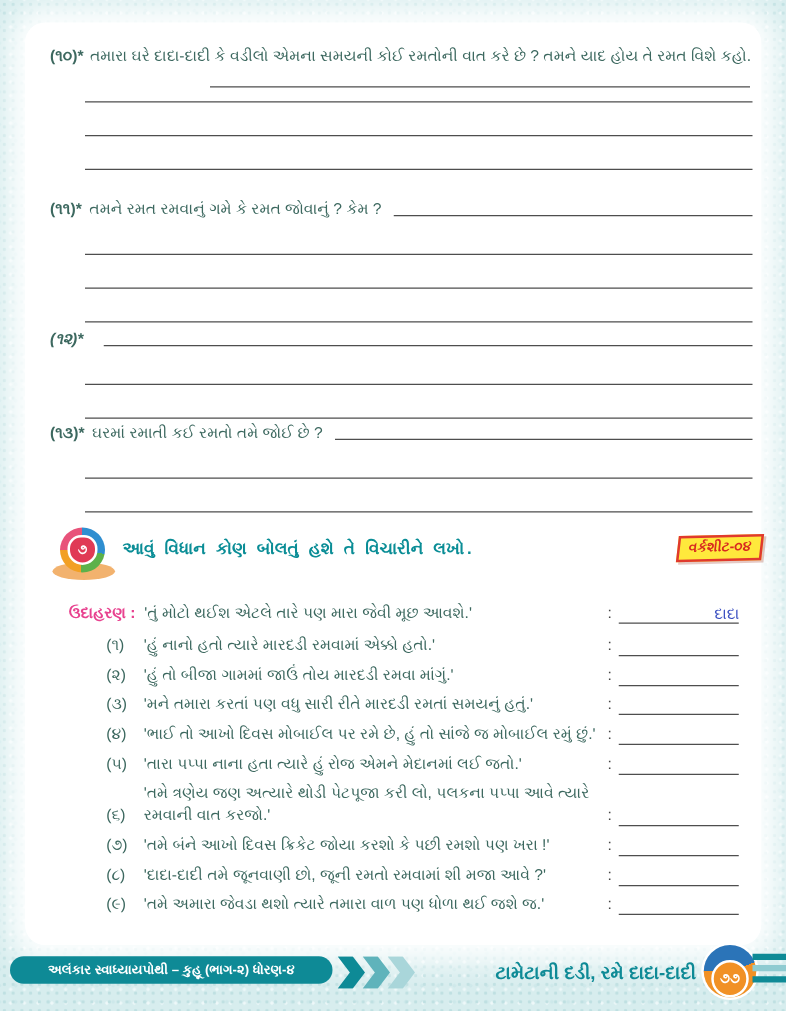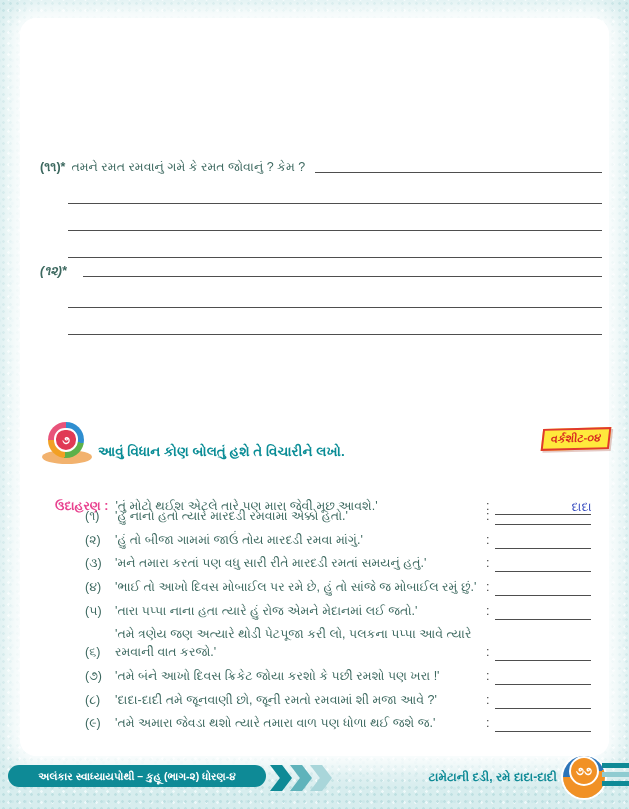--- a/index.html
+++ b/index.html
@@ -37,28 +37,28 @@
   .ball{
     position:absolute;left:2px;top:0;width:36px;height:36px;border-radius:50%;
     background:conic-gradient(#2f8ed0 0deg 100deg, #5cb14a 100deg 185deg, #f2a024 185deg 270deg, #e8537a 270deg 360deg);
     display:flex;align-items:center;justify-content:center;
   }
   .ball-core{
     width:20px;height:20px;background:#e03a55;border-radius:45% 45% 50% 50%;
     border:2px solid #ffffff;color:#ffffff;font-size:11px;font-weight:bold;
     display:flex;align-items:center;justify-content:center;
   }
-  .act-title{position:absolute;left:58px;top:24px;color:#0a8d96;font-weight:bold;font-size:13.5px;}
+  .act-title{position:absolute;left:58px;top:12px;color:#0a8d96;font-weight:bold;font-size:13.5px;font-family:Liberation Mono, monospace;}
   .ws-badge{
     position:absolute;right:-8px;top:8px;background:#ffe93c;border:2px solid #e0392e;
     color:#d82a20;font-weight:bold;font-size:11px;padding:2px 7px 3px;transform:skewX(-8deg) rotate(-1.5deg);
     box-shadow:2px 2px 0 rgba(150,40,20,.25);
   }
   
-  .ex-row{position:absolute;left:55px;top:481px;width:547px;display:flex;align-items:flex-end;color:#3c685f;font-size:12.5px;line-height:1.45;margin-top:16px;}
+  .ex-row{position:absolute;left:55px;top:481px;width:547px;display:flex;align-items:flex-end;color:#3c685f;font-size:12.5px;line-height:1.45;}
   .ex-label{color:#e8428f;font-weight:bold;white-space:nowrap;margin-right:7px;}
   .ex-text{flex:1;}
   .ans-cell{width:118px;display:flex;align-items:flex-end;flex-shrink:0;}
   .ans-colon{color:#444;margin:0 6px 0 2px;}
   .ans-line{width:96px;border-bottom:1.6px solid #4e4e4e;height:16px;text-align:right;}
   .ans-val{color:#3a4fc1;font-size:12.5px;}
   .items{position:absolute;left:85px;top:507px;width:517px;}
   .item-row{display:flex;align-items:flex-end;color:#3c685f;font-size:12.5px;line-height:1.45;margin-bottom:5.5px;}
   .i-num{width:30px;flex-shrink:0;}
   .i-text{flex:1;padding-right:6px;}
@@ -66,42 +66,53 @@
   .f-bar{
     position:absolute;left:8px;top:765px;width:258px;height:22px;background:#0e8a96;
     border-radius:13px;color:#ffffff;font-size:10.5px;font-weight:bold;
     display:flex;align-items:center;justify-content:center;
   }
   .chev{position:absolute;top:765px;width:22px;height:26px;
     clip-path:polygon(0 0, 55% 0, 100% 50%, 55% 100%, 0 100%, 45% 50%);}
   .chev1{left:270px;background:#0e8a96;}
   .chev2{left:290px;background:#5fb3bb;}
   .chev3{left:310px;background:#a9d6da;}
-  .f-right-text{position:absolute;right:72px;top:770px;color:#0e8a96;font-size:12px;font-weight:bold;text-align:right;}
+  .f-right-text{position:absolute;right:72px;top:770px;color:#0e8a96;font-size:15px;font-weight:bold;text-align:right;}
   .page-ball{
     position:absolute;left:563px;top:756px;width:42px;height:42px;border-radius:50%;
     background:conic-gradient(from -90deg, #2b74b8 0deg 160deg, #f19125 160deg 360deg);
-    display:flex;align-items:flex-start;justify-content:center;
+    display:flex;align-items:flex-end;justify-content:center;
     box-shadow:0 0 0 2px #ffffff;
   }
   .page-ball-core{
     width:26px;height:26px;border-radius:50%;background:#f19125;border:2px solid #ffffff;
     color:#ffffff;font-weight:bold;font-size:11.5px;display:flex;align-items:center;justify-content:center;
   }
   .stripe{position:absolute;left:602px;right:0;height:5px;}
   .stripe1{top:763px;background:#0e8a96;}
   .stripe2{top:772px;background:#8fcbd1;}
   .stripe3{top:781px;background:#0e8a96;}
 </style>
 </head>
 <body>
 
 <div class="page">
   <div class="panel"></div>
 
+  <div class="q" style="top:36px;">
+    <div class="q10-head">
+      <span class="q-num">(૧૦)*</span><span class="q-text">તમારા ઘરે દાદા-દાદી કે વડીલો એમના સમયની કોઈ રમતોની વાત કરે છે ? તમને યાદ હોય તે રમત વિશે કહો.</span>
+      <div class="q10-tail"></div>
+    </div>
+    <div class="blines">
+      <div class="bline"></div>
+      <div class="bline"></div>
+      <div class="bline"></div>
+    </div>
+  </div>
 
   <div class="q" style="top:158px;">
     <div class="q-flex">
       <span class="q-num">(૧૧)*</span>
       <span class="q-text">તમને રમત રમવાનું ગમે કે રમત જોવાનું ? કેમ ?</span>
       <span class="tail-line"></span>
     </div>
     <div class="blines">
       <div class="bline"></div>
       <div class="bline"></div>
@@ -113,20 +124,31 @@
     <div class="q-flex">
       <span class="q-num">(૧૨)*</span>
       <span class="tail-line"></span>
     </div>
     <div class="blines">
       <div class="bline"></div>
       <div class="bline"></div>
     </div>
   </div>
 
+  <div class="q" style="top:337px;">
+    <div class="q-flex">
+      <span class="q-num">(૧૩)*</span>
+      <span class="q-text">ઘરમાં રમાતી કઈ રમતો તમે જોઈ છે ?</span>
+      <span class="tail-line"></span>
+    </div>
+    <div class="blines">
+      <div class="bline"></div>
+      <div class="bline"></div>
+    </div>
+  </div>
 
   <div class="act-head">
     <div class="ball-wrap">
       <div class="splash"></div>
       <div class="ball">
         <div class="ball-core">૭</div>
       </div>
     </div>
     <div class="act-title">આવું વિધાન કોણ બોલતું હશે તે વિચારીને લખો.</div>
     <div class="ws-badge">વર્કશીટ-૦૪</div>

